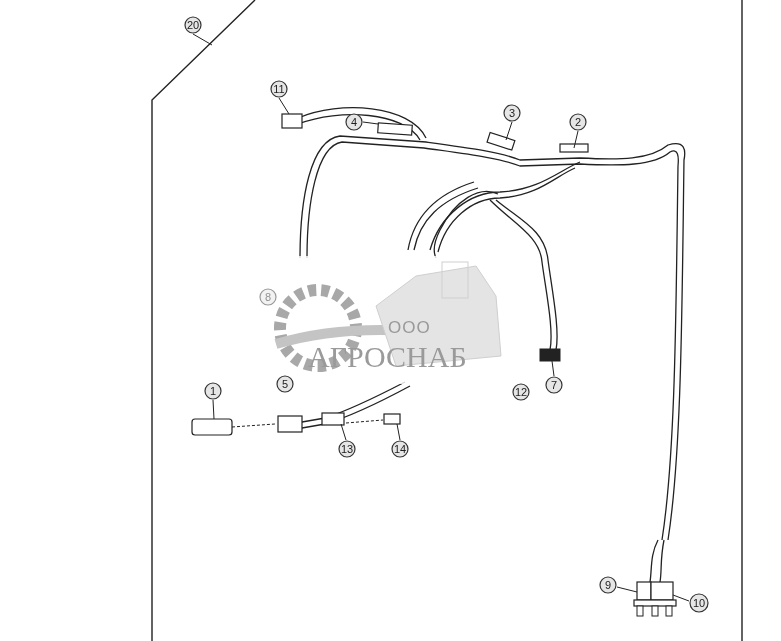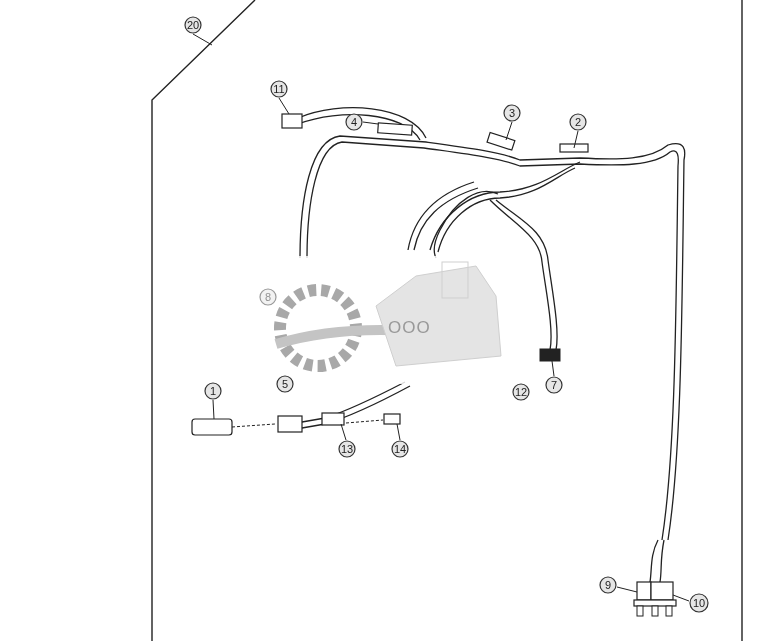--- a/index.html
+++ b/index.html
@@ -128,20 +128,21 @@
 </svg>
 
 <div class="wm">
   <svg width="268" height="128" viewBox="0 0 268 128">
     <circle cx="72" cy="72" r="38" fill="none" stroke="#a8a8a8" stroke-width="12" stroke-dasharray="8,5"></circle>
     <path d="M30 88 C90 70 150 72 200 78" stroke="#c4c4c4" stroke-width="10" fill="none"></path>
     <path d="M130 50 L170 20 L230 10 L250 40 L255 100 L150 110 Z" fill="#e4e4e4" stroke="#cfcfcf"></path>
     <rect x="196" y="6" width="26" height="36" fill="none" stroke="#cfcfcf"></rect>
   </svg>
   <div class="wm-ooo">ООО</div>
+  <div class="wm-name">АГРОСНАБ</div>
 </div>
 
 <svg width="781" height="641" viewBox="0 0 781 641" style="pointer-events:none">
   <g class="callout" opacity="0.5">
       <circle cx="268" cy="297" r="8"></circle>
       <text x="268" y="297">8</text>
     </g>
   <g class="callout">
       <circle cx="285" cy="384" r="8"></circle>
       <text x="285" y="384">5</text>

